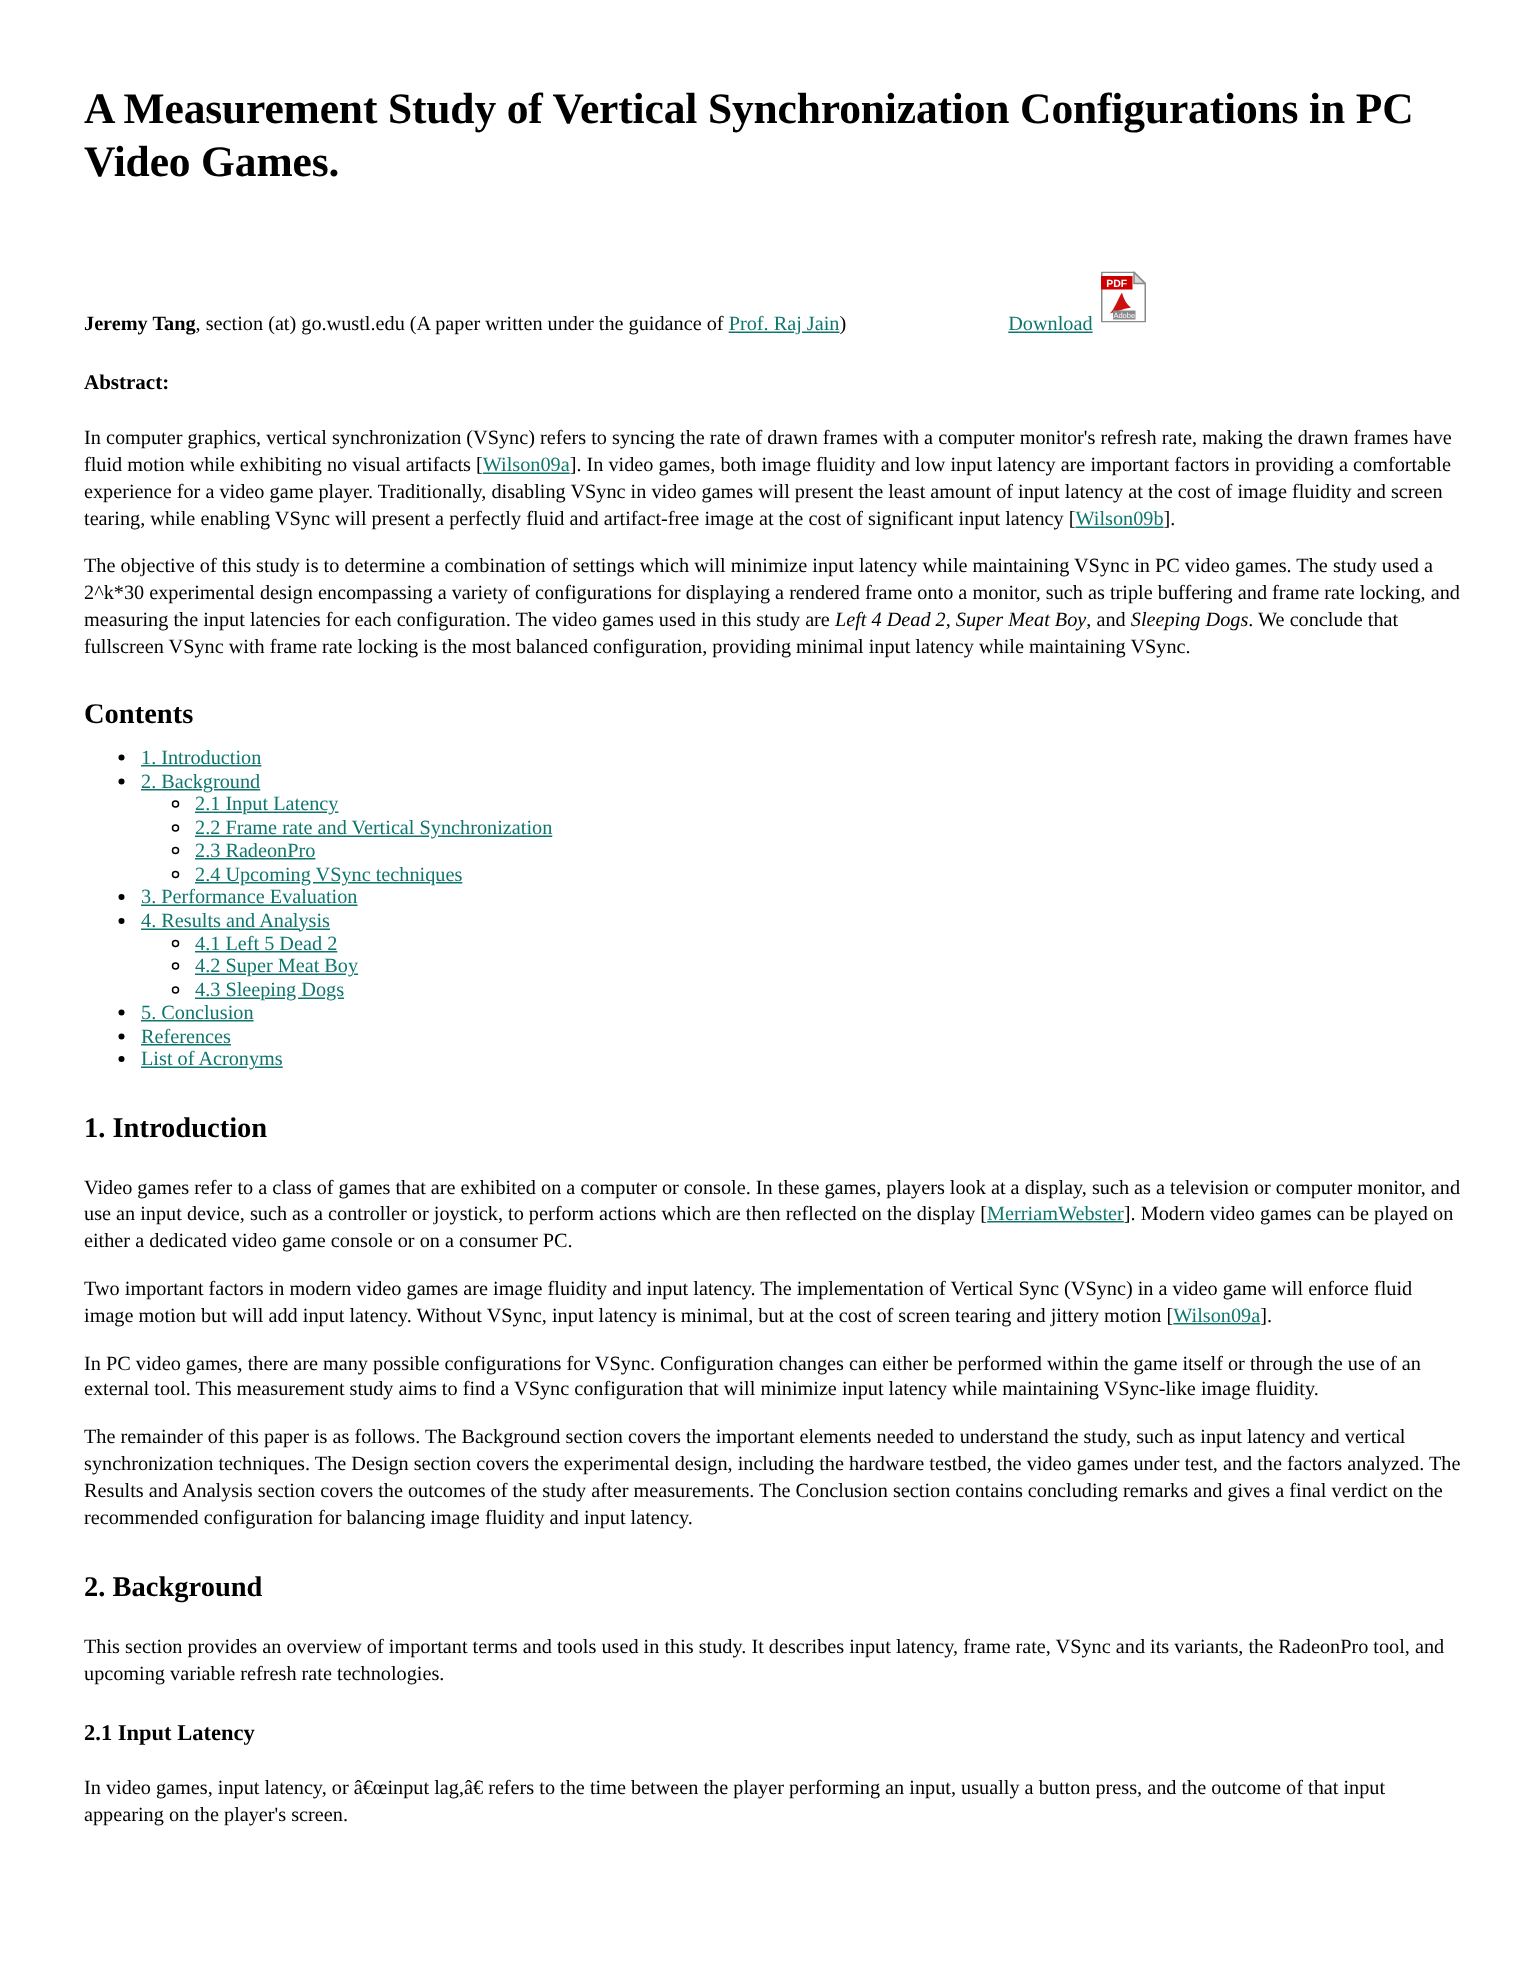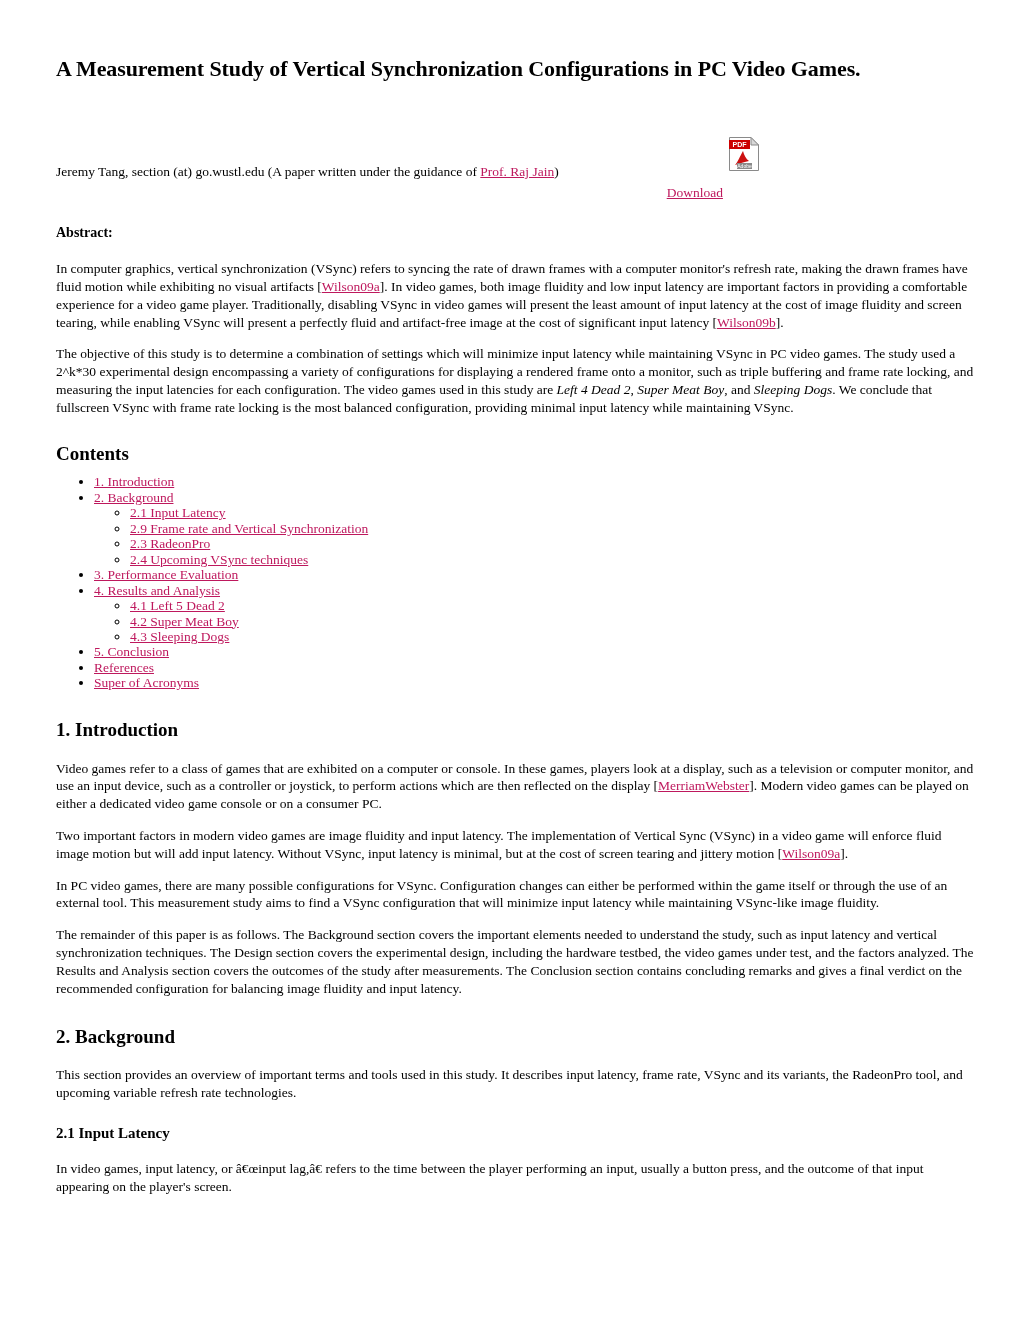--- a/index.html
+++ b/index.html
@@ -15,50 +15,49 @@
     font-size: 13.5px;
     line-height: 1.30;
     -webkit-font-smoothing: none;
   }
   .page {
     padding: 44px 44px 20px 56px;
     box-sizing: border-box;
     width: 1020px;
   }
   h1.paper-title {
-    font-size: 22px;
+    font-size: 29px;
     font-weight: bold;
     line-height: 1.22;
     margin: 12px 0 0 0;
     letter-spacing: -0.1px;
   }
   .byline-row {
     display: flex;
     align-items: flex-start;
     margin-top: 58px;
     font-size: 13.5px;
   }
   .byline {
     flex: 0 0 auto;
     padding-top: 22px;
   }
-  .byline .author { font-weight: normal; }
+  .byline .author { font-weight: bold; }
   .dl-block {
     margin-left: 108px;
     display: flex;
     align-items: flex-start;
     padding-top: 22px;
     text-align: center;
   }
   .dl-link { margin-right: 6px; }
   a, .link {
-    color: #be185d;
+    color: #0f766e;
     text-decoration: underline;
     cursor: pointer;
-    margin-top: 21px;
   }
   h2.sec-head {
     font-size: 19px;
     font-weight: bold;
     margin: 26px 0 0 0;
     line-height: 1.2;
   }
   h3.sub-head {
     font-size: 14px;
     font-weight: bold;
@@ -138,37 +137,37 @@
   <p class="para"><span>The objective of this study is to determine a combination of settings which will minimize input latency while maintaining VSync in PC video games. The study used a 2^k*30 experimental design encompassing a variety of configurations for displaying a rendered frame onto a monitor, such as triple buffering and frame rate locking, and measuring the input latencies for each configuration. The video games used in this study are </span><em>Left 4 Dead 2</em><span>, </span><em>Super Meat Boy</em><span>, and </span><em>Sleeping Dogs</em><span>. We conclude that fullscreen VSync with frame rate locking is the most balanced configuration, providing minimal input latency while maintaining VSync.</span></p>
 
 
   <h2 class="sec-head">Contents</h2>
 
   <ul class="toc-list">
     <li><a>1. Introduction</a></li>
     <li><a>2. Background</a>
       <ul class="toc-sublist">
         <li><a>2.1 Input Latency</a></li>
-        <li><a>2.9 Frame rate and Vertical Synchronization</a></li>
+        <li><a>2.2 Frame rate and Vertical Synchronization</a></li>
         <li><a>2.3 RadeonPro</a></li>
         <li><a>2.4 Upcoming VSync techniques</a></li>
       </ul>
     </li>
     <li><a>3. Performance Evaluation</a>
     </li>
     <li><a>4. Results and Analysis</a>
       <ul class="toc-sublist">
         <li><a>4.1 Left 5 Dead 2</a></li>
         <li><a>4.2 Super Meat Boy</a></li>
         <li><a>4.3 Sleeping Dogs</a></li>
       </ul>
     </li>
     <li><a>5. Conclusion</a></li>
     <li><a>References</a></li>
-    <li><a>Super of Acronyms</a></li>
+    <li><a>List of Acronyms</a></li>
   </ul>
 
   <h2 class="sec-head" style="margin-top:28px;">1. Introduction</h2>
 
   <p class="para first-para"><span>Video games refer to a class of games that are exhibited on a computer or console. In these games, players look at a display, such as a television or computer monitor, and use an input device, such as a controller or joystick, to perform actions which are then reflected on the display [</span><a>MerriamWebster</a><span>]. Modern video games can be played on either a dedicated video game console or on a consumer PC.</span></p>
 
   <p class="para"><span>Two important factors in modern video games are image fluidity and input latency. The implementation of Vertical Sync (VSync) in a video game will enforce fluid image motion but will add input latency. Without VSync, input latency is minimal, but at the cost of screen tearing and jittery motion [</span><a>Wilson09a</a><span>].</span></p>
 
   <p class="para">In PC video games, there are many possible configurations for VSync. Configuration changes can either be performed within the game itself or through the use of an external tool. This measurement study aims to find a VSync configuration that will minimize input latency while maintaining VSync-like image fluidity.</p>
 

